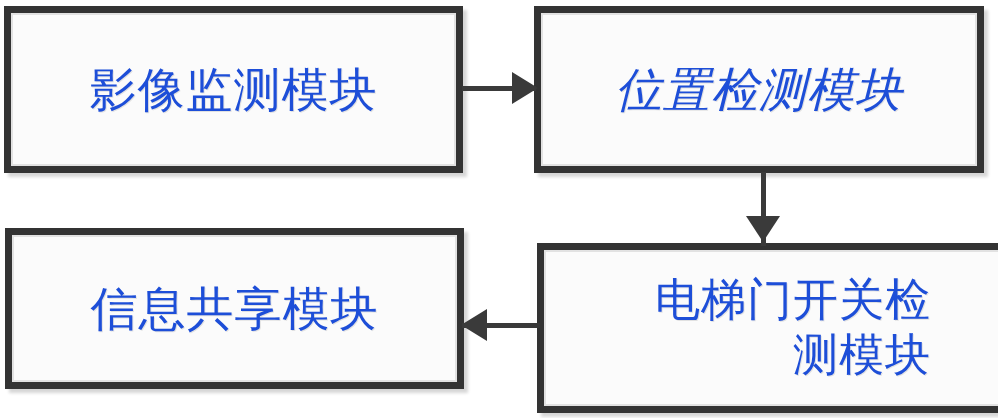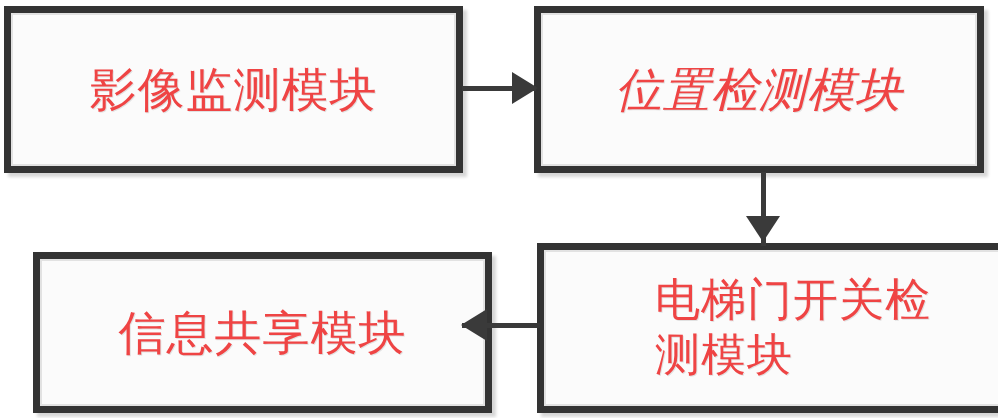--- a/index.html
+++ b/index.html
@@ -31,35 +31,35 @@
     
     content: "";
     position: absolute;
     top: 0; left: 0; right: 0; bottom: 0;
     border: 2px solid #e2e2e2;
     pointer-events: none;
   }
   .node-label {
     position: relative;
     z-index: 1;
-    color: #ef4444;
+    color: #1d4ed8;
     font-family: "DejaVu Serif", "Liberation Serif", serif;
     font-size: 47px;
     line-height: 1.18;
     letter-spacing: 1px;
-    text-align: left;
+    text-align: right;
     white-space: pre-line;
     text-shadow: 1px 1px 0 rgba(0,0,0,0.10);
   }
 
   
   #node-image-monitoring  { left: 4px;   top: 6px;   width: 459px; height: 167px; }
   #node-position-detection{ left: 534px; top: 6px;   width: 450px; height: 167px; font-style: italic; }
   #node-door-switch       { left: 537px; top: 243px; width: 512px; height: 170px; }
-  #node-info-sharing      { left: 5px;   top: 252px; width: 459px; height: 161px; margin-left: 28px; }
+  #node-info-sharing      { left: 5px;   top: 228px; width: 459px; height: 161px; }
 
   #node-door-switch .node-label { font-size: 45px; line-height: 1.22; }
 
   
   .connector { position: absolute; }
   .line-h {
     position: absolute;
     height: 5px;
     background: #3a3a3a;
   }

